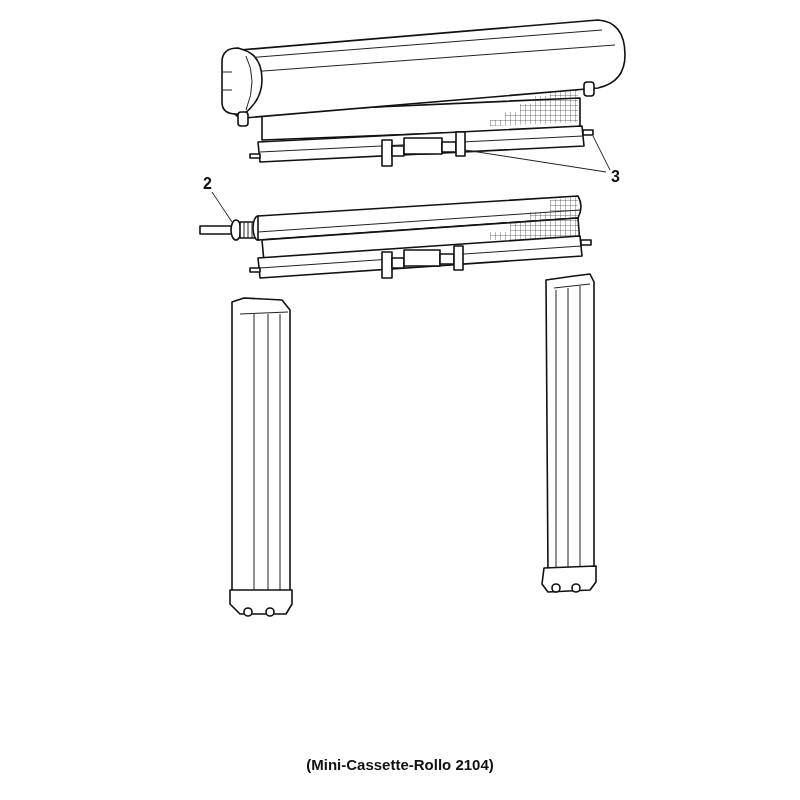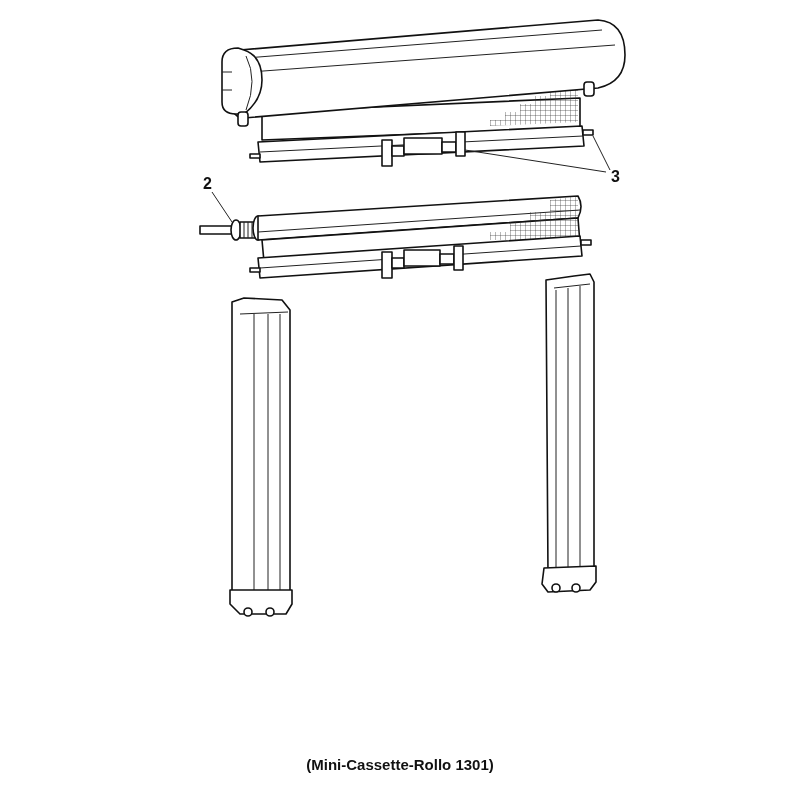--- a/index.html
+++ b/index.html
@@ -101,13 +101,13 @@
 
   <g>
     <line class="leader" x1="212" y1="192" x2="232" y2="222"></line>
     <line class="leader" x1="465" y1="150" x2="606" y2="172"></line>
     <line class="leader" x1="593" y1="136" x2="610" y2="170"></line>
   </g>
 </svg>
 
 <div class="callout" style="left:203px; top:175px;">2</div>
 <div class="callout" style="left:611px; top:168px;">3</div>
-<div class="caption">(Mini-Cassette-Rollo 1301)</div>
+<div class="caption">(Mini-Cassette-Rollo 2104)</div>
 
 </body></html>

